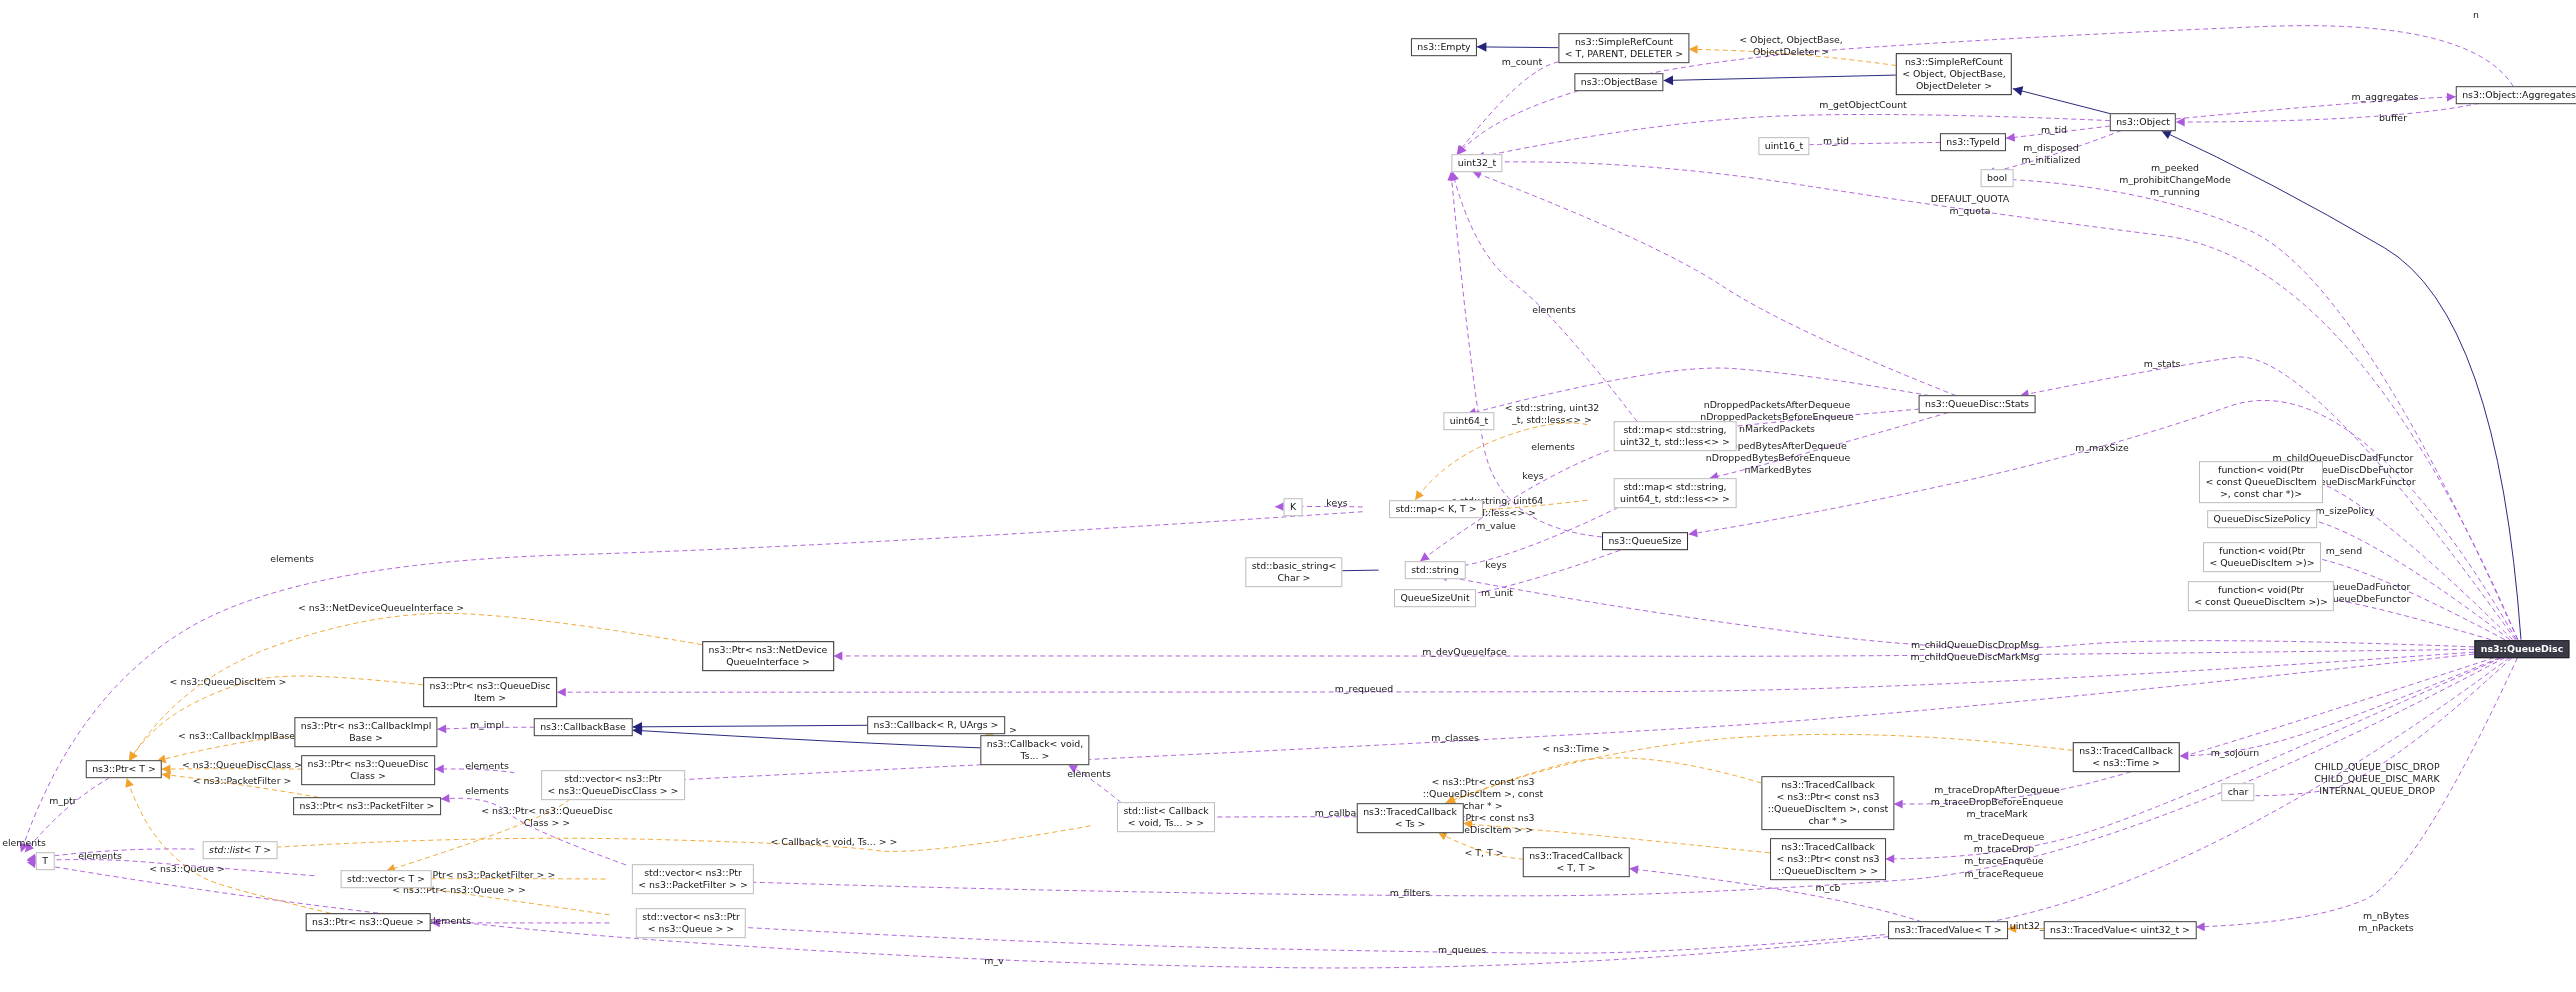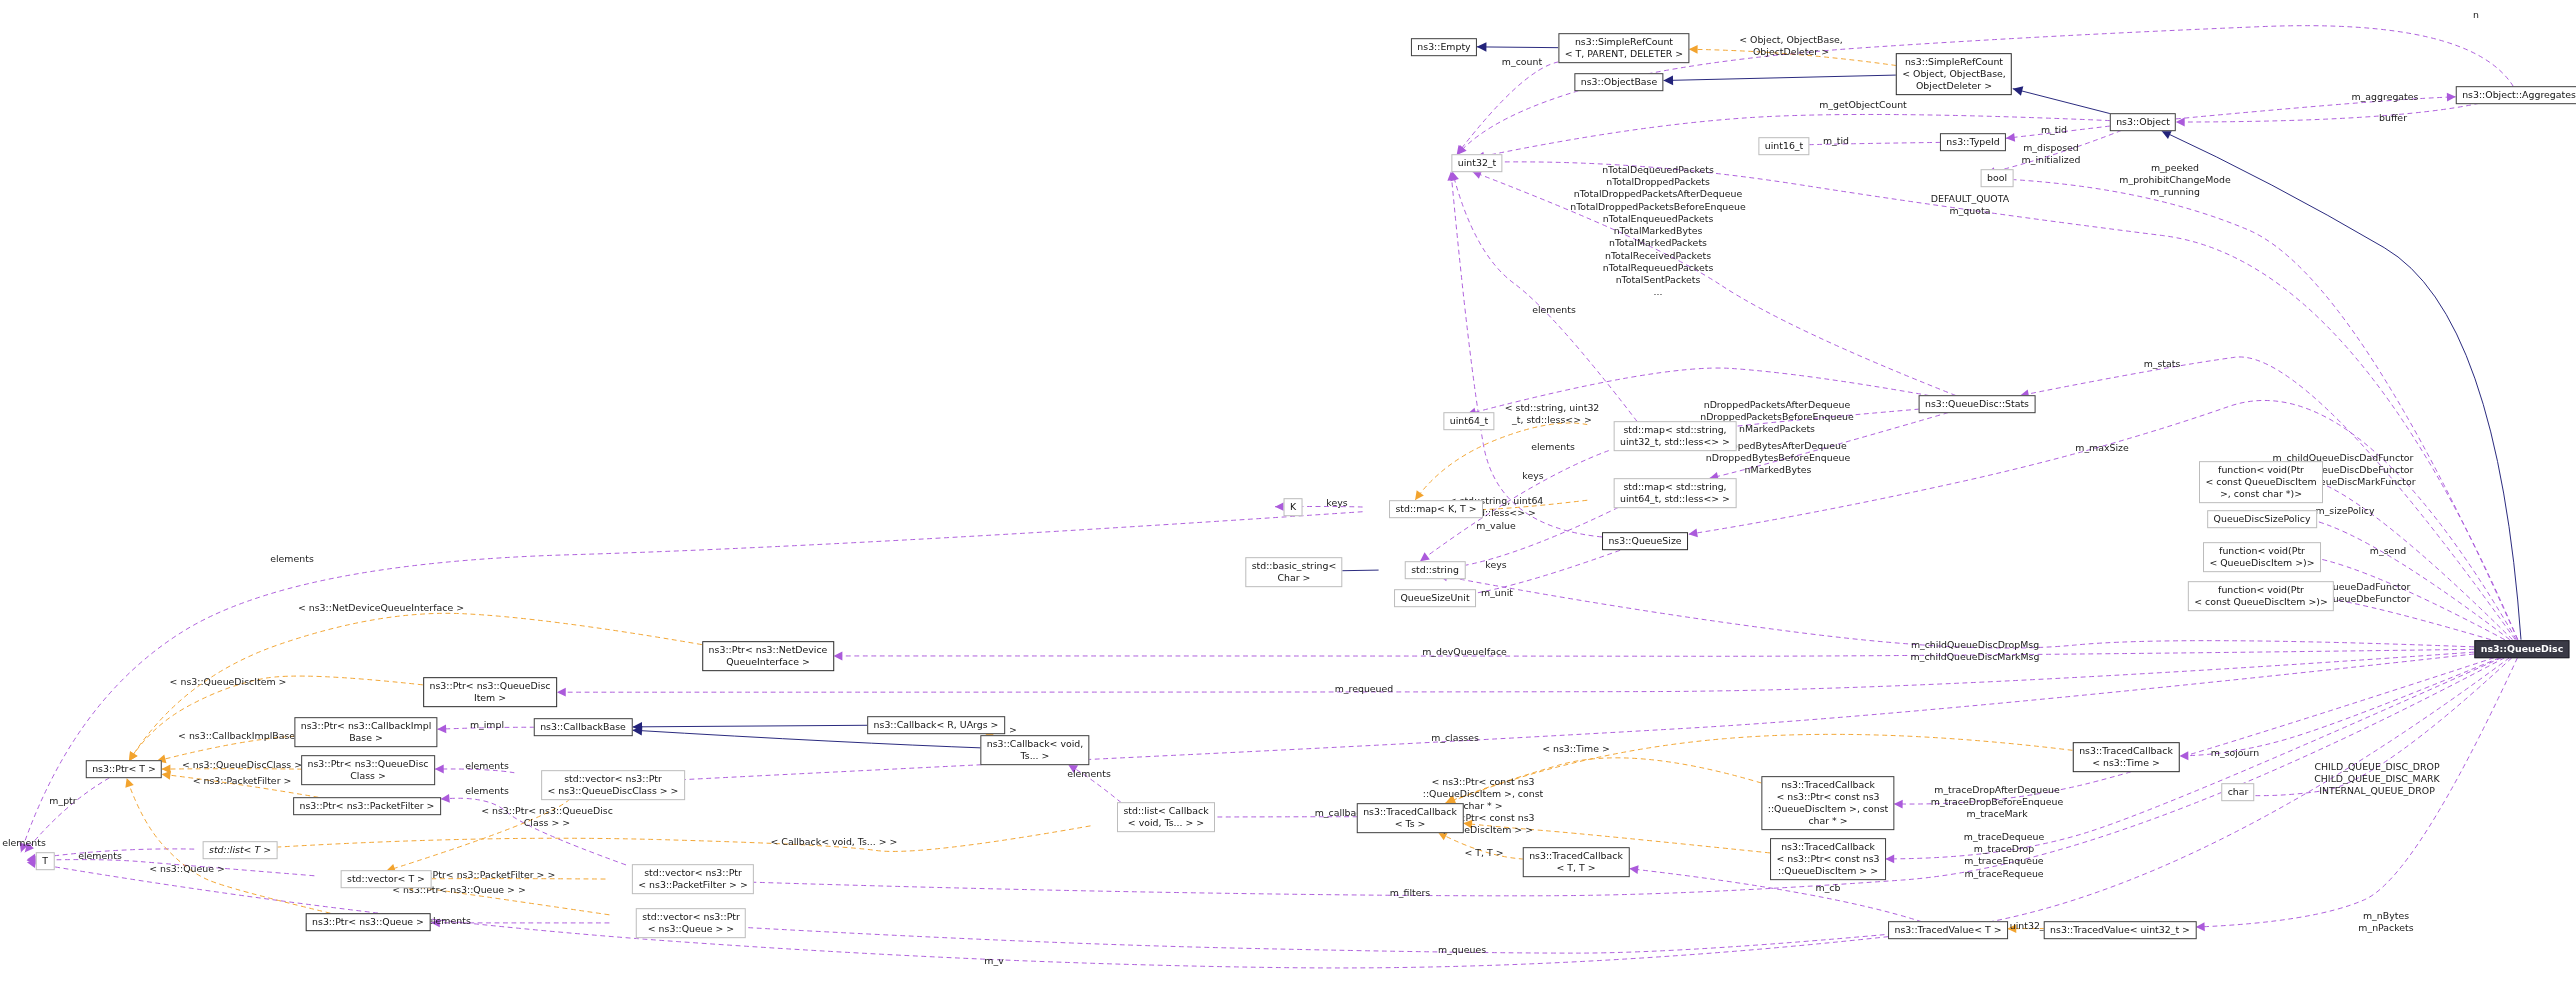--- a/index.html
+++ b/index.html
@@ -202,31 +202,20 @@
 m_initialized</div>
     <div class="elabel" style="left: 2139px; top: 180px; margin-left: 36px;">m_peeked
 m_prohibitChangeMode
 m_running</div>
     <div class="elabel" style="left: 1970px; top: 205px;">DEFAULT_QUOTA
 m_quota</div>
     <div class="elabel" style="left: 2393px; top: 118px;">buffer</div>
     <div class="elabel" style="left: 2385px; top: 97px;">m_aggregates</div>
     <div class="elabel" style="left: 2476px; top: 14.5px;">n</div>
     <div class="elabel" style="left: 2162px; top: 364px;">m_stats</div>
-    <div class="elabel" style="left: 1658px; top: 231px;">nTotalDequeuedPackets
-nTotalDroppedPackets
-nTotalDroppedPacketsAfterDequeue
-nTotalDroppedPacketsBeforeEnqueue
-nTotalEnqueuedPackets
-nTotalMarkedBytes
-nTotalMarkedPackets
-nTotalReceivedPackets
-nTotalRequeuedPackets
-nTotalSentPackets
-...</div>
     <div class="elabel" style="left: 1777px; top: 417px;">nDroppedPacketsAfterDequeue
 nDroppedPacketsBeforeEnqueue
 nMarkedPackets</div>
     <div class="elabel" style="left: 1778px; top: 458px;">nDroppedBytesAfterDequeue
 nDroppedBytesBeforeEnqueue
 nMarkedBytes</div>
     <div class="elabel" style="left: 1554px; top: 310px;">elements</div>
     <div class="elabel" style="left: 1553px; top: 447px;">elements</div>
     <div class="elabel" style="left: 1552px; top: 414px;">&lt; std::string, uint32
 _t, std::less&lt;&gt; &gt;</div>
@@ -235,21 +224,21 @@
     <div class="elabel" style="left: 1533px; top: 476px;">keys</div>
     <div class="elabel" style="left: 1496px; top: 565px;">keys</div>
     <div class="elabel" style="left: 1337px; top: 503px;">keys</div>
     <div class="elabel" style="left: 1496px; top: 526px;">m_value</div>
     <div class="elabel" style="left: 1497px; top: 593px;">m_unit</div>
     <div class="elabel" style="left: 2102px; top: 448px;">m_maxSize</div>
     <div class="elabel" style="left: 2343px; top: 470px;">m_childQueueDiscDadFunctor
 m_childQueueDiscDbeFunctor
 m_childQueueDiscMarkFunctor</div>
     <div class="elabel" style="left: 2345px; top: 511px;">m_sizePolicy</div>
-    <div class="elabel" style="left: 2344px; top: 551px; margin-left: 44px;">m_send</div>
+    <div class="elabel" style="left: 2344px; top: 551px;">m_send</div>
     <div class="elabel" style="left: 2343px; top: 593px;">m_internalQueueDadFunctor
 m_internalQueueDbeFunctor</div>
     <div class="elabel" style="left: 1975px; top: 651px;">m_childQueueDiscDropMsg
 m_childQueueDiscMarkMsg</div>
     <div class="elabel" style="left: 1455px; top: 652px; padding-left: 19px;">m_devQueueIface</div>
     <div class="elabel" style="left: 1364px; top: 689px;">m_requeued</div>
     <div class="elabel" style="left: 1455px; top: 738px;">m_classes</div>
     <div class="elabel" style="left: 487px; top: 725px;">m_impl</div>
     <div class="elabel" style="left: 487px; top: 766px;">elements</div>
     <div class="elabel" style="left: 487px; top: 791px;">elements</div>

